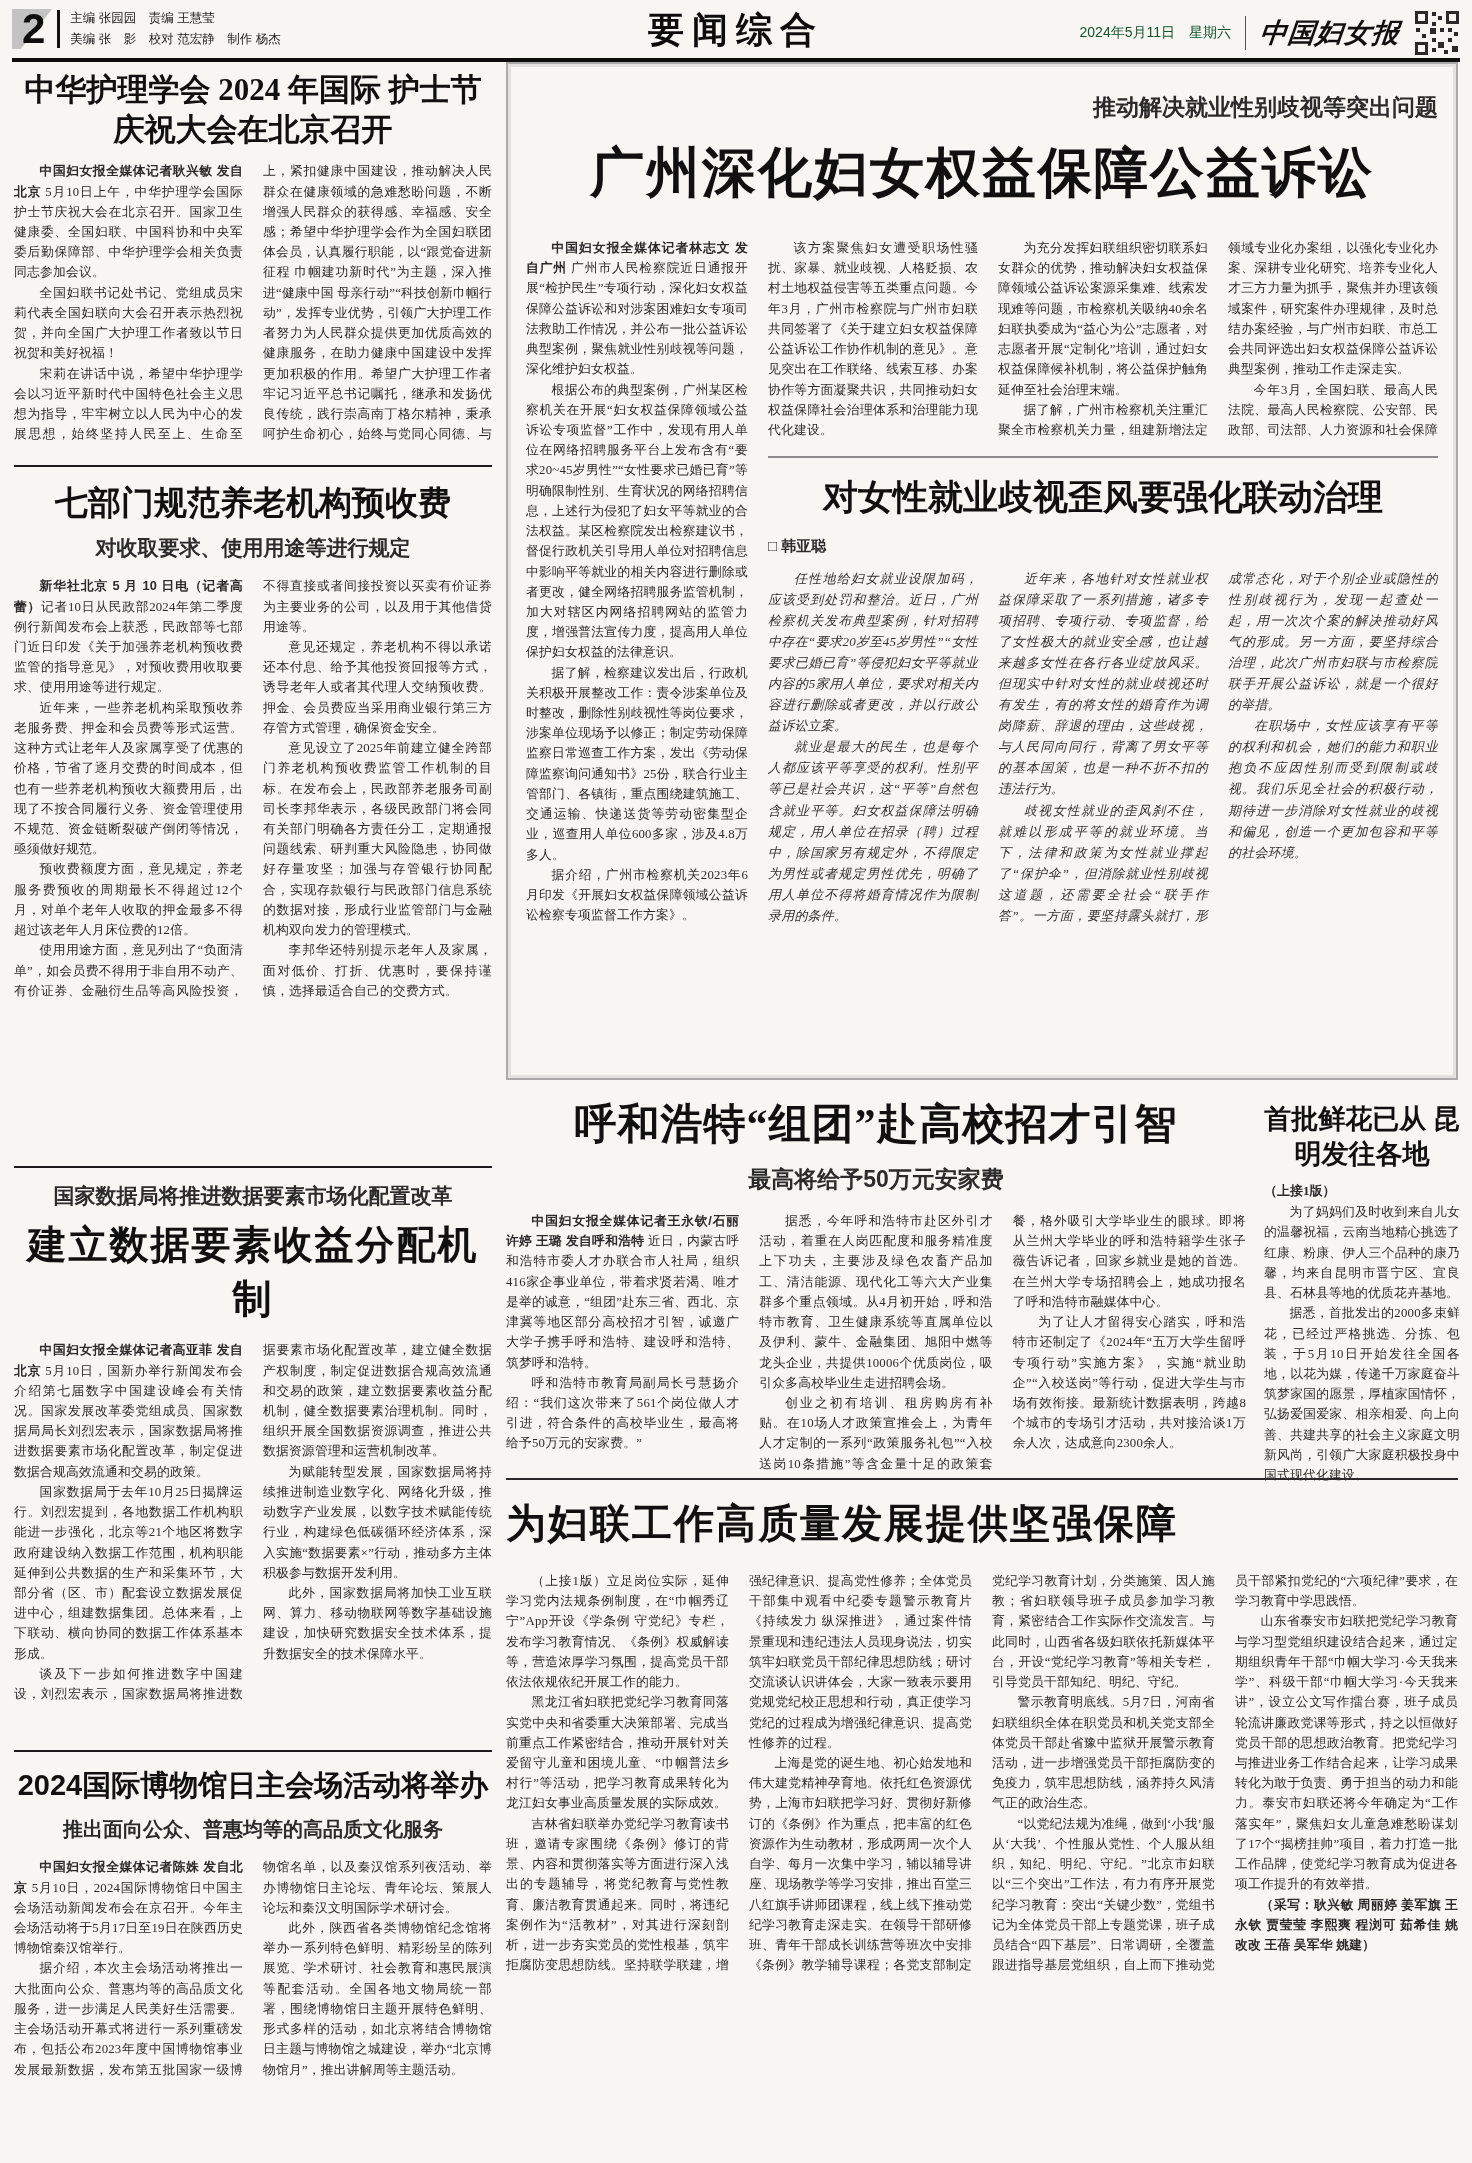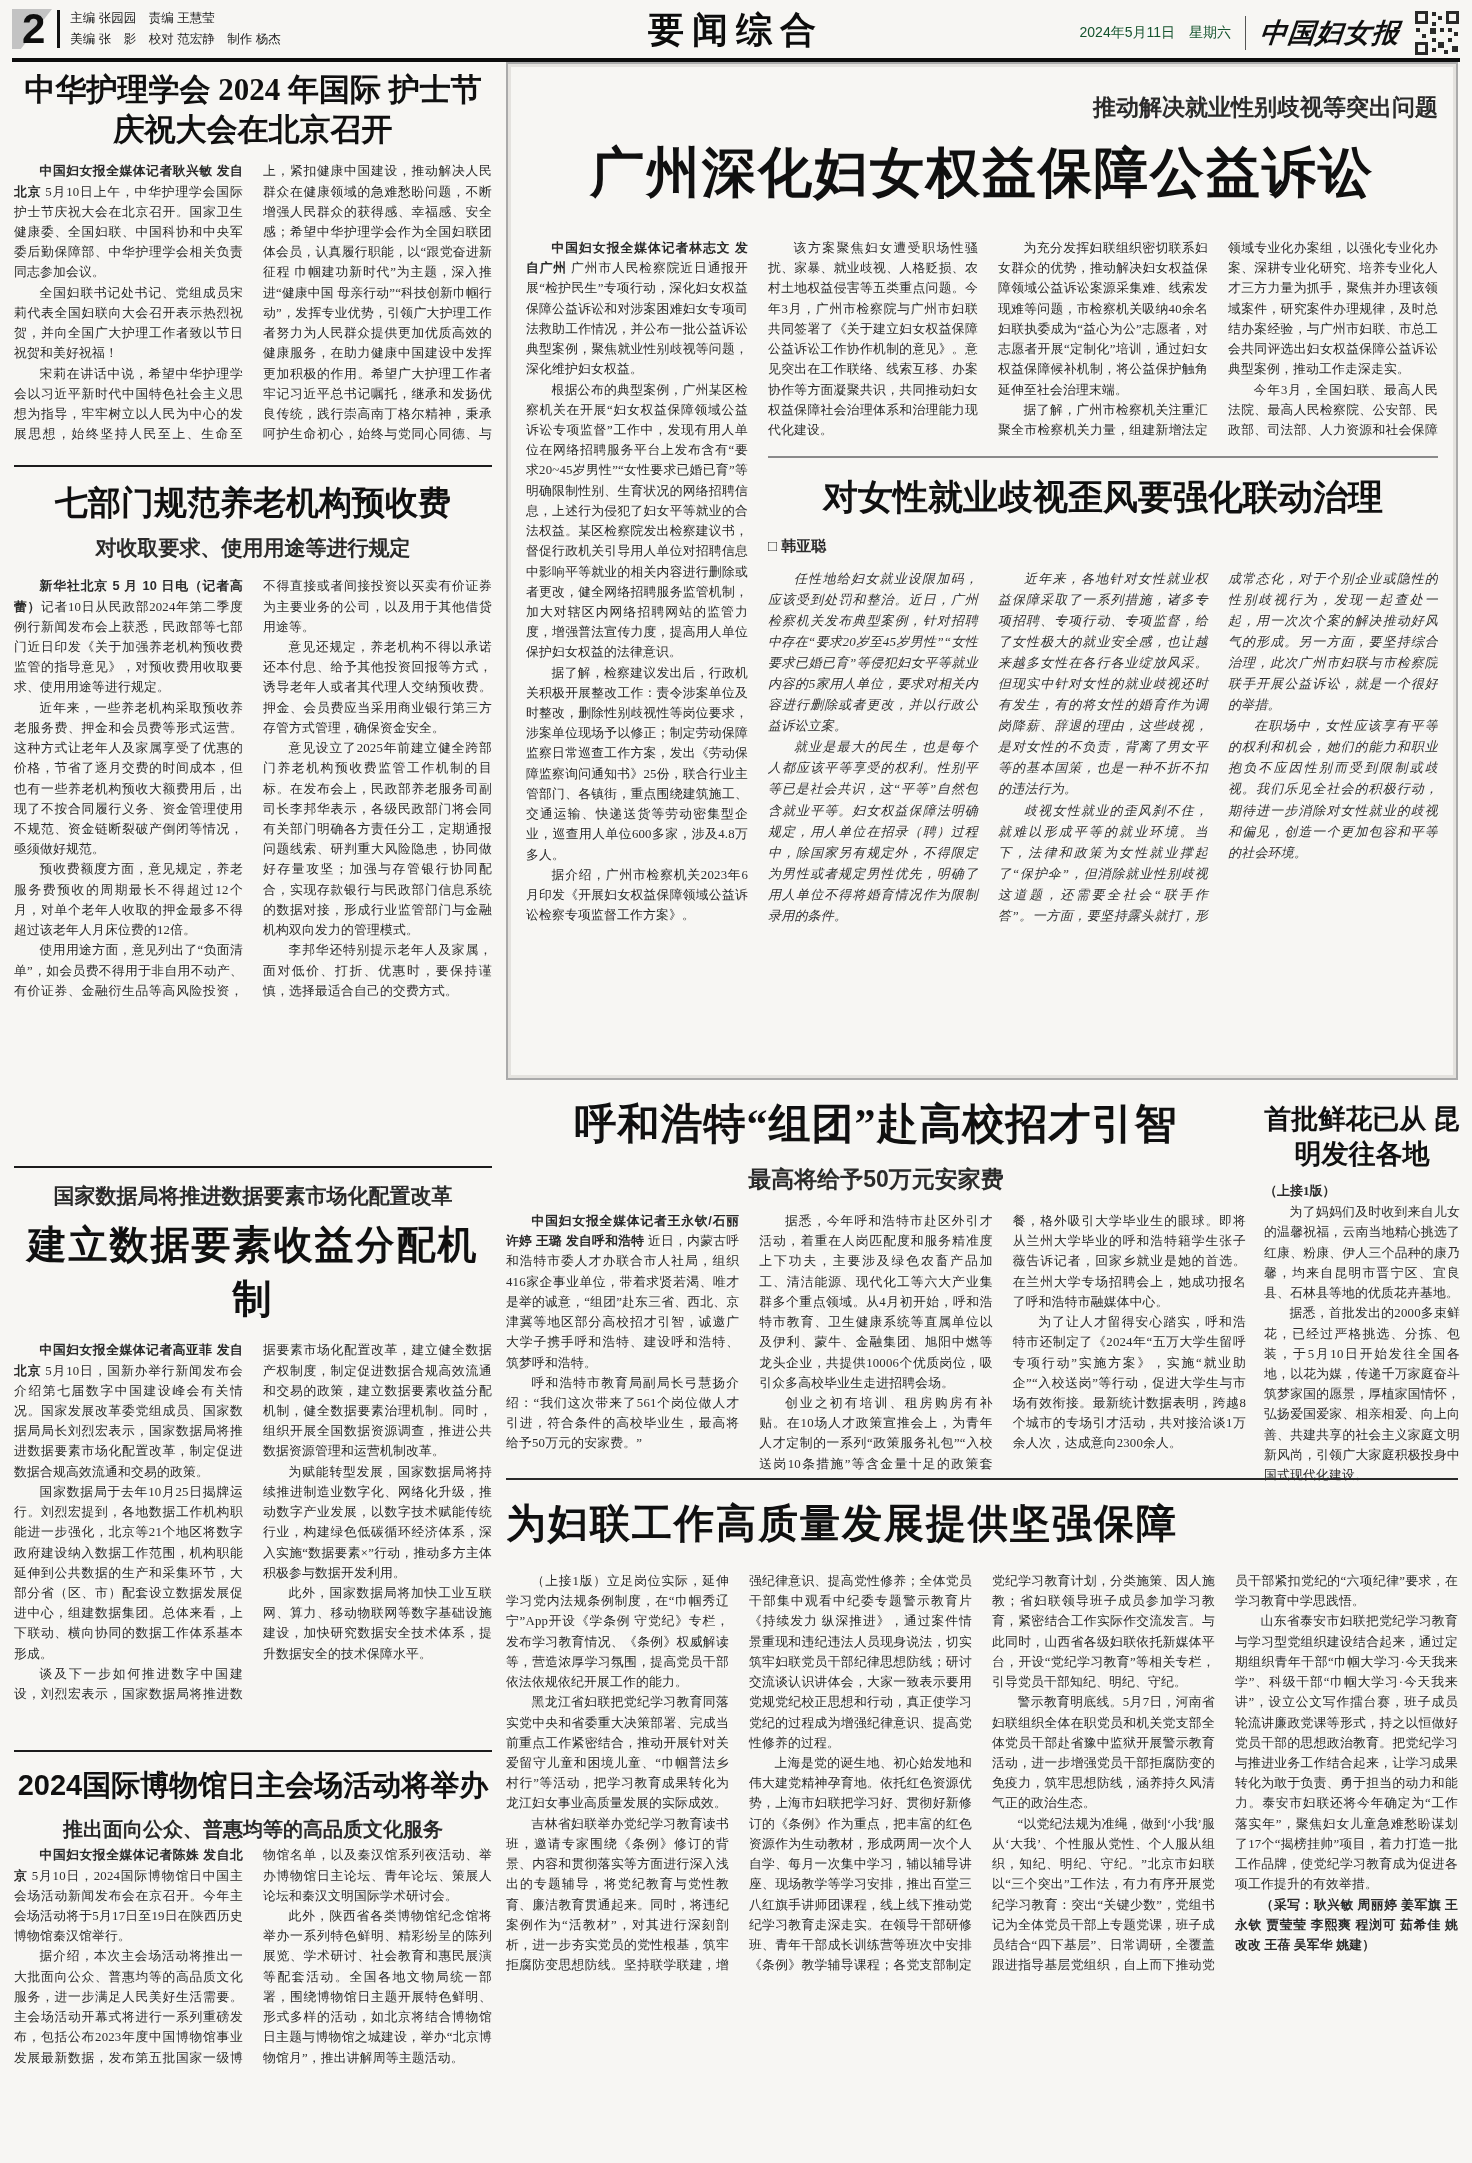--- a/index.html
+++ b/index.html
@@ -35,21 +35,21 @@
   .rail-divider{border:none;border-top:2px solid #1c1c1c;margin:12px 0 14px;}
   .a1-head{font-size:31px;text-align:center;line-height:1.28;margin-bottom:12px;}
   .a1-body{height:292px;}
   .a2-head{font-size:33px;text-align:center;margin:2px 0 8px;}
   .a2-sub{font-family:"Liberation Sans","DejaVu Sans",sans-serif;font-weight:700;font-size:21px;text-align:center;margin-bottom:14px;}
   .a2-body{height:578px;}
   .a3-kicker{font-family:"Liberation Sans","DejaVu Sans",sans-serif;font-weight:700;font-size:21px;text-align:center;margin-bottom:8px;}
   .a3-head{font-size:39px;text-align:center;letter-spacing:2px;margin-bottom:14px;}
   .a3-body{height:398px;}
   .a4-head{font-size:29px;text-align:center;margin-bottom:10px;}
-  .a4-sub{font-family:"Liberation Sans","DejaVu Sans",sans-serif;font-weight:700;font-size:20px;text-align:center;margin-bottom:2px;}
+  .a4-sub{font-family:"Liberation Sans","DejaVu Sans",sans-serif;font-weight:700;font-size:20px;text-align:center;margin-bottom:14px;}
   .a4-body{height:388px;}
 
   
   .feature-box{position:absolute;left:506px;top:62px;width:952px;height:1018px;border:2px solid #aaa;box-shadow:0 0 0 3px #e4e2de inset;background:#f7f6f3;box-sizing:border-box;padding:16px 18px;}
   .feat-kicker{font-family:"Liberation Sans","DejaVu Sans",sans-serif;font-weight:700;font-size:23px;text-align:right;margin-top:12px;}
   .feat-head{font-size:54px;text-align:center;letter-spacing:2px;margin:14px 0 28px;}
   .feat-body{display:flex;gap:20px;}
   .feat-col1{width:222px;flex:none;height:812px;overflow:hidden;}
   .feat-right{flex:1;display:flex;flex-direction:column;min-width:0;}
   .feat-right-top{height:206px;}
@@ -211,21 +211,21 @@
               <p class="para">今年3月，全国妇联、最高人民法院、最高人民检察院、公安部、民政部、司法部、人力资源和社会保障部、农业农村部、国务院妇儿工委办公室等部门联合印发《关于开展“巾帼暖人心”深化维护妇女权益专项活动的通知》，广东省妇联积极行动，联合相关部门开展“巾帼暖人心”深化维护妇女权益专项活动的要求，着力推动解决和维护妇女权益保障领域的突出问题，让现代化建设成果更公平地惠及广大妇女群众。</p>
             </div>
         </div>
         <div class="commentary">
           <h2 class="serifhead comm-head">对女性就业歧视歪风要强化联动治理</h2>
           <p class="comm-author">□ 韩亚聪</p>
           <div class="cols3 comm-body">
             <div>
                 <p class="para">任性地给妇女就业设限加码，应该受到处罚和整治。近日，广州检察机关发布典型案例，针对招聘中存在“要求20岁至45岁男性”“女性要求已婚已育”等侵犯妇女平等就业内容的5家用人单位，要求对相关内容进行删除或者更改，并以行政公益诉讼立案。</p>
                 <p class="para">就业是最大的民生，也是每个人都应该平等享受的权利。性别平等已是社会共识，这“平等”自然包含就业平等。妇女权益保障法明确规定，用人单位在招录（聘）过程中，除国家另有规定外，不得限定为男性或者规定男性优先，明确了用人单位不得将婚育情况作为限制录用的条件。</p>
-                <p class="para">近年来，各地针对女性就业权益保障采取了一系列措施，诸多专项招聘、专项行动、专项监督，给了女性极大的就业安全感，也让越来越多女性在各行各业绽放风采。但现实中针对女性的就业歧视还时有发生，有的将女性的婚育作为调岗降薪、辞退的理由，这些歧视，是对女性的不负责，背离了男女平等的基本国策，也是一种不折不扣的违法行为。</p>
+                <p class="para">近年来，各地针对女性就业权益保障采取了一系列措施，诸多专项招聘、专项行动、专项监督，给了女性极大的就业安全感，也让越来越多女性在各行各业绽放风采。但现实中针对女性的就业歧视还时有发生，有的将女性的婚育作为调岗降薪、辞退的理由，这些歧视，与人民同向同行，背离了男女平等的基本国策，也是一种不折不扣的违法行为。</p>
                 <p class="para">歧视女性就业的歪风刹不住，就难以形成平等的就业环境。当下，法律和政策为女性就业撑起了“保护伞”，但消除就业性别歧视这道题，还需要全社会“联手作答”。一方面，要坚持露头就打，形成常态化，对于个别企业或隐性的性别歧视行为，发现一起查处一起，用一次次个案的解决推动好风气的形成。另一方面，要坚持综合治理，此次广州市妇联与市检察院联手开展公益诉讼，就是一个很好的举措。</p>
                 <p class="para">在职场中，女性应该享有平等的权利和机会，她们的能力和职业抱负不应因性别而受到限制或歧视。我们乐见全社会的积极行动，期待进一步消除对女性就业的歧视和偏见，创造一个更加包容和平等的社会环境。</p>
               </div>
           </div>
         </div>
       </div>
     </div>
   </div>
 
   <div class="hohhot">

